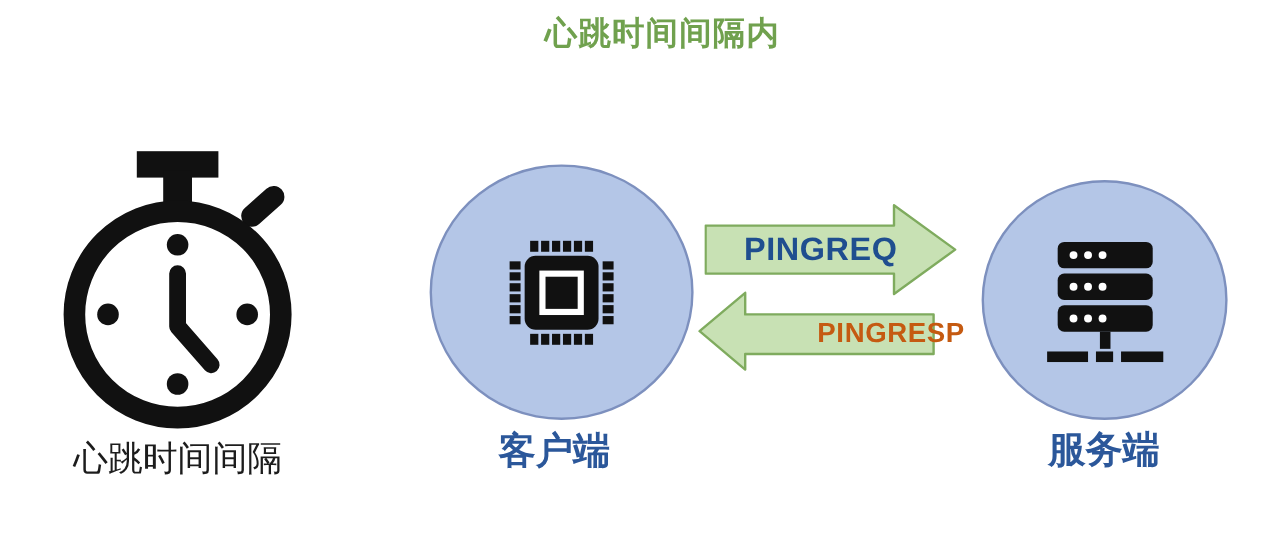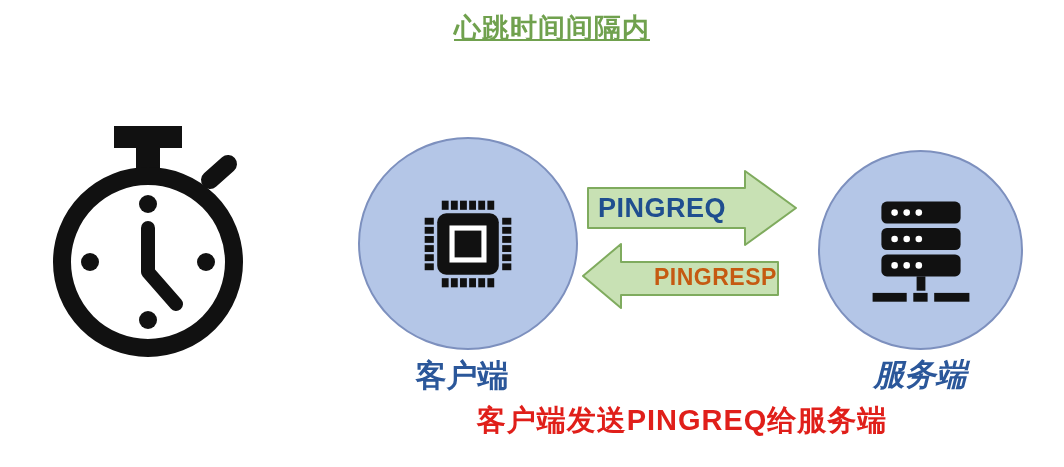--- a/index.html
+++ b/index.html
@@ -4,21 +4,21 @@
 <style>
   html,body{margin:0;padding:0;background:#ffffff;}
   .canvas{
     position:relative;width:1064px;height:467px;background:#ffffff;overflow:hidden;
     font-family:"Liberation Sans","DejaVu Sans",sans-serif;
   }
   .abs{position:absolute;}
 
   
   .title{left:232px;top:12px;width:640px;text-align:center;line-height:1.2;}
-  .title-line1{font-size:27px;font-weight:700;color:var(--green-text,#70a14e);letter-spacing:1px;text-decoration:underline;}
+  .title-line1{font-size:27px;font-weight:700;color:var(--green-text,#70a14e);letter-spacing:1px;}
   .title-line2{font-size:36px;font-weight:700;color:var(--green-text,#70a14e);letter-spacing:1px;margin-top:3px;}
   .title-line2 .neg{color:var(--red-text,#e01f1a);}
 
   
   .timer-icon{left:48px;top:122px;width:200px;height:240px;}
   .ink{fill:var(--icon-ink,#111111);}
   .ink-stroke{stroke:var(--icon-ink,#111111);fill:none;}
   .ring{fill:#ffffff;stroke:var(--icon-ink,#111111);}
   .timer-label{left:38px;top:363px;width:220px;font-size:29px;color:#1c1c1c;text-align:center;}
 
@@ -29,27 +29,27 @@
     display:flex;align-items:center;justify-content:center;box-sizing:border-box;
   }
   .client-circle{left:358px;top:137px;width:220px;height:213px;}
   .server-circle{left:818px;top:150px;width:205px;height:200px;}
   .chip-icon{width:114px;height:114px;}
   .chip-window{fill:none;stroke:#ffffff;stroke-width:4.5;}
   .server-icon{width:110px;height:110px;}
   .dot-white{fill:#ffffff;}
   .node-label{font-size:31px;font-weight:700;color:var(--blue-text,#2b579a);text-align:center;}
   .client-label{left:382px;top:355px;width:160px;}
-  .server-label{left:840px;top:354px;width:160px;font-style:italic;}
+  .server-label{left:840px;top:354px;width:160px;}
 
   
   .arrow-req{left:587px;top:169px;}
   .arrow-resp{left:581px;top:242px;}
   .arrow-shape{fill:var(--arrow-fill,#c8e1b4);stroke:var(--arrow-border,#7fab5e);stroke-width:2;stroke-linejoin:round;}
-  .arrow-label{text-align:left;font-weight:700;letter-spacing:.5px;}
+  .arrow-label{text-align:right;font-weight:700;letter-spacing:.5px;}
   .req-label{left:598px;top:187px;width:150px;height:42px;line-height:42px;font-size:27px;color:var(--pingreq-text,#1f4e8f);}
   .resp-label{left:654px;top:259px;width:150px;height:36px;line-height:36px;font-size:23px;color:var(--pingresp-text,#c55a11);}
 
   
   .caption{left:382px;top:401px;width:600px;text-align:center;font-size:29px;font-weight:700;
            color:var(--red-text,#e01f1a);letter-spacing:1px;}
 </style>
 </head>
 <body>
 
@@ -63,20 +63,21 @@
     <rect class="ink" x="33" y="2" width="34" height="11"></rect>
     <rect class="ink" x="44" y="10" width="12" height="15"></rect>
     <line class="ink-stroke" x1="81" y1="29" x2="90" y2="21" stroke-width="9" stroke-linecap="round"></line>
     <circle class="ring" cx="50" cy="70" r="43" stroke-width="9"></circle>
     <circle class="ink" cx="50" cy="41" r="4.5"></circle>
     <circle class="ink" cx="79" cy="70" r="4.5"></circle>
     <circle class="ink" cx="50" cy="99" r="4.5"></circle>
     <circle class="ink" cx="21" cy="70" r="4.5"></circle>
     <polyline class="ink-stroke" points="50,53 50,75 64,91" stroke-width="7" stroke-linecap="round" stroke-linejoin="round"></polyline>
   </svg>
+  <div class="abs timer-label">心跳时间间隔</div>
 
   <div class="abs circle client-circle">
     <svg class="chip-icon" viewBox="0 0 100 100" aria-hidden="true">
       <rect class="ink" x="27" y="12" width="6" height="8"></rect>
       <rect class="ink" x="35" y="12" width="6" height="8"></rect>
       <rect class="ink" x="43" y="12" width="6" height="8"></rect>
       <rect class="ink" x="51" y="12" width="6" height="8"></rect>
       <rect class="ink" x="59" y="12" width="6" height="8"></rect>
       <rect class="ink" x="67" y="12" width="6" height="8"></rect>
       <rect class="ink" x="27" y="80" width="6" height="8"></rect>
@@ -128,15 +129,14 @@
       <circle class="dot-white" cx="37" cy="64" r="3"></circle>
       <circle class="dot-white" cx="48" cy="64" r="3"></circle>
       <rect class="ink" x="46" y="74" width="8" height="13"></rect>
       <rect class="ink" x="6" y="89" width="31" height="8"></rect>
       <rect class="ink" x="43" y="89" width="13" height="8"></rect>
       <rect class="ink" x="62" y="89" width="32" height="8"></rect>
     </svg>
   </div>
   <div class="abs node-label server-label">服务端</div>
 
-  <div class="abs caption">客户端发送PINGREQ给服务端</div>
 
 </div>
 
 </body></html>

